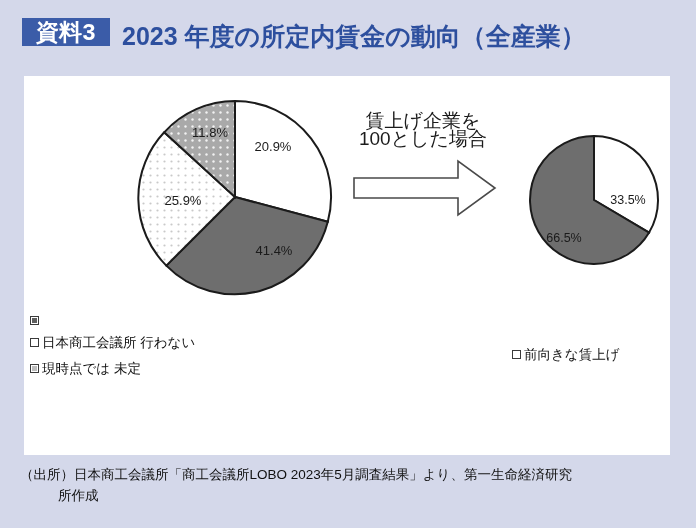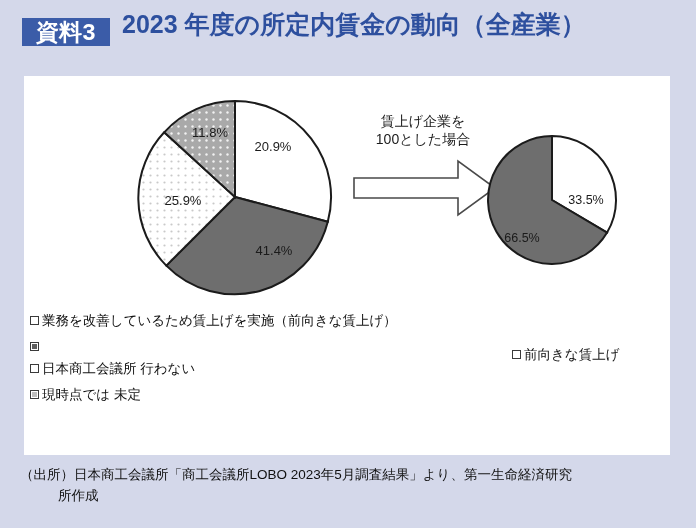--- a/index.html
+++ b/index.html
@@ -20,57 +20,57 @@
     position:absolute;left:22px;top:18px;
     width:88px;height:28px;
     background:#3b5ca8;
     color:#ffffff;
     font-size:23px;font-weight:bold;
     display:flex;align-items:center;justify-content:center;
     letter-spacing:0px;
     font-family:Liberation Mono, monospace;
   }
   #title{
-    position:absolute;left:122px;top:5px;
+    position:absolute;left:122px;top:17px;
     color:#2d4f9e;
     font-size:25px;font-weight:bold;
     white-space:nowrap;
     line-height:38px;
   }
 
   
   #panel{
     position:absolute;left:24px;top:76px;
     width:646px;height:379px;
     background:#ffffff;
   }
 
   
   .pie-wrap{position:absolute;}
 
   #pie-left-wrap{left:133px;top:95px;width:204px;height:204px;}
-  #pie-right-wrap{left:484px;top:132px;width:136px;height:136px;}
+  #pie-right-wrap{left:526px;top:132px;width:136px;height:136px;}
 
   .pie-svg{display:block;}
 
   .slice-label{
     font-family:"Liberation Sans","DejaVu Sans",sans-serif;
     font-size:13px;fill:#1b1b1b;font-weight:normal;
   }
   .slice-label-sm{
     font-family:"Liberation Sans","DejaVu Sans",sans-serif;
     font-size:12.5px;fill:#1b1b1b;
   }
 
   
   #arrow-block{position:absolute;left:348px;top:112px;width:150px;height:105px;}
   #arrow-caption{
     position:absolute;left:0;top:0;width:150px;
     text-align:center;
-    font-size:14px;color:#1b1b1b;line-height:18px;
+    font-size:19px;color:#1b1b1b;line-height:18px;
     white-space:nowrap;
   }
   #arrow-caption div{white-space:nowrap;}
   #arrow-shape{position:absolute;left:4px;top:46px;}
 
   
   #legend-left{
     position:absolute;left:30px;top:312px;width:440px;
   }
   #legend-right{
@@ -164,24 +164,20 @@
 
     <path d="M 68 68 L 123.1 100.6 A 64 64 0 1 1 68 4 Z" fill="#6e6e6e" stroke="#1b1b1b" stroke-width="2"></path>
 
     <text class="slice-label-sm" x="102" y="72" text-anchor="middle">33.5%</text>
     <text class="slice-label-sm" x="38" y="110" text-anchor="middle">66.5%</text>
   </svg>
 </div>
 
 <div id="legend-left">
   <div class="leg-row">
-    <span class="leg-mark mk-white"></span>
-    <span>業務を改善しているため賃上げを実施（前向きな賃上げ）</span>
-  </div>
-  <div class="leg-row">
     <span class="leg-mark mk-dark"></span>
   </div>
   <div class="leg-row">
     <span class="leg-mark mk-white"></span>
     <span>日本商工会議所 行わない</span>
   </div>
   <div class="leg-row">
     <span class="leg-mark mk-dots"></span>
     <span>現時点では 未定</span>
   </div>

